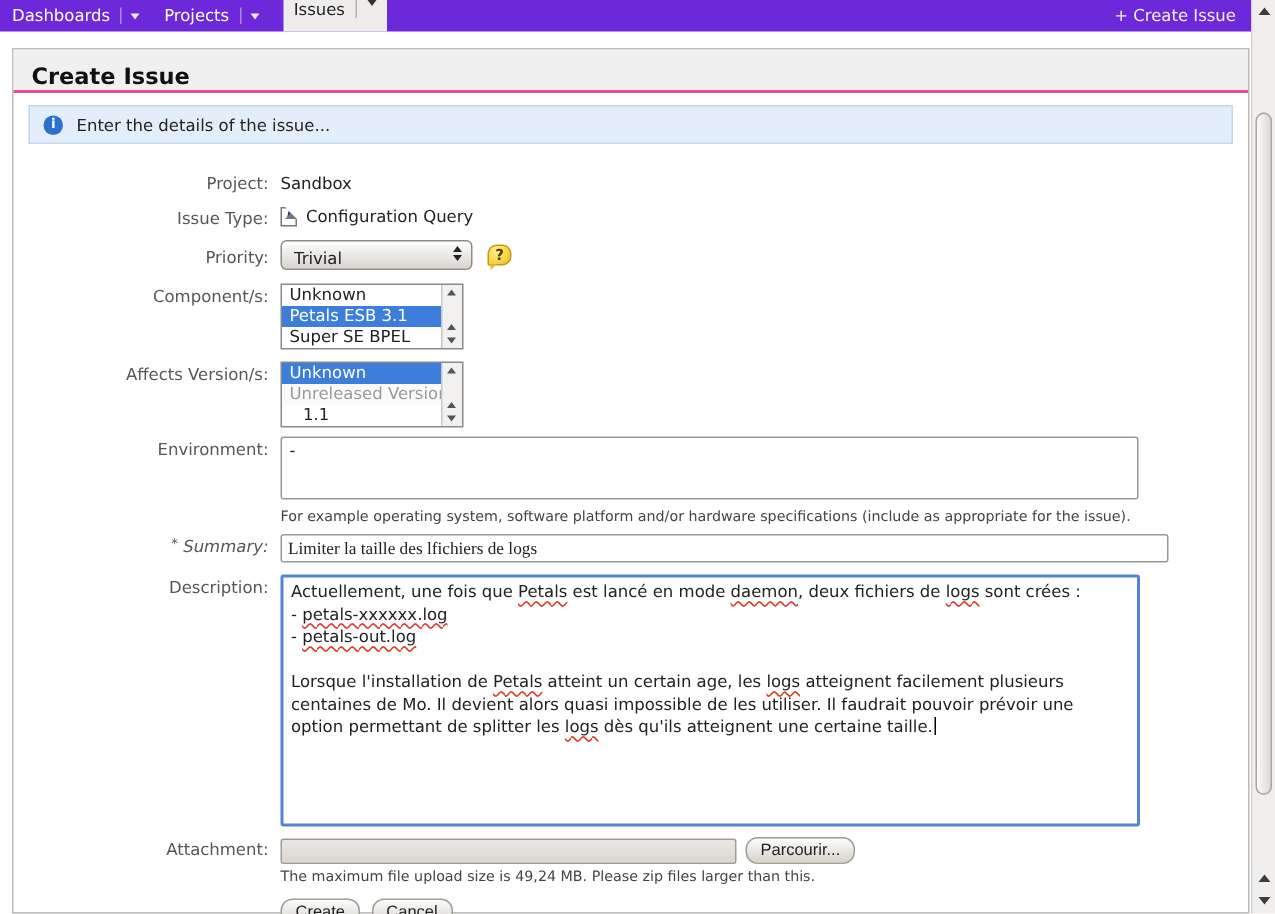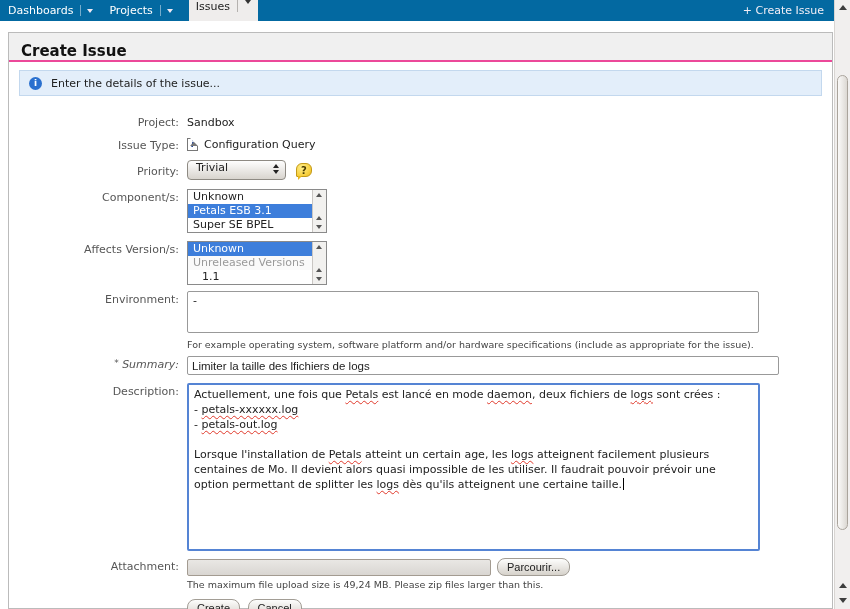--- a/index.html
+++ b/index.html
@@ -1,20 +1,20 @@
 <!DOCTYPE html>
 <html><head>
 <meta charset="utf-8">
 <style>
   * { margin:0; padding:0; box-sizing:border-box; }
   html,body { width:850px; height:609px; overflow:hidden; background:#fff;
     font-family:"DejaVu Sans","Liberation Sans",sans-serif; font-size:11px; color:#222; }
 
   
-  .nav { position:absolute; left:0; top:0; width:834px; height:21px; background:#0369a1; display:flex; align-items:stretch; }
+  .nav { position:absolute; left:0; top:0; width:834px; height:21px; background:#6d28d9; display:flex; align-items:stretch; }
   .nav-item { display:flex; align-items:center; color:#fff; padding:0 8px; cursor:pointer; }
   .nav-item .sep { width:1px; height:11px; background:rgba(255,255,255,.45); margin:0 6px 0 7px; }
   .tri { width:0; height:0; display:inline-block; }
   .tri.down-w { border-left:3.5px solid transparent; border-right:3.5px solid transparent; border-top:4px solid #f0eaf5; }
   .tri.down-d { border-left:3.5px solid transparent; border-right:3.5px solid transparent; border-top:4px solid #333; }
   .nav-tab { background:#efedec; color:#222; margin-left:8px; display:flex; padding:0 7px; }
   .nav-tab .sep { width:1px; height:12px; background:#b5b2af; margin:0 7px; }
   .nav-create { margin-left:auto; display:flex; align-items:center; color:#f2eef6; padding-right:10px; cursor:pointer; }
 
   
@@ -40,52 +40,52 @@
   .row .lbl { width:178px; padding-right:8px; text-align:right; color:#565656; padding-top:2px; flex:none; }
   .row .fld { flex:1; }
   .plain-value { padding-top:2px; color:#222; }
 
   .itype { display:flex; align-items:center; }
   .itype-icon { position:relative; width:11px; height:13px; border:1px solid #777; background:#fff; margin-right:6px;
     font-size:9px; font-style:italic; font-weight:bold; color:#1c3e8d; display:flex; align-items:flex-end; justify-content:center; line-height:11px; }
   .itype-icon::after { content:""; position:absolute; right:-1px; top:-1px; width:0; height:0;
     border-left:4px solid transparent; border-bottom:4px solid #777; border-top:4px solid #fff; border-right:4px solid #fff; }
 
-  .select { position:relative; width:99px; height:20px; border:1px solid #8e8a83; border-radius:4px;
-    background:linear-gradient(#fefefe,#d8d4ce); display:flex; align-items:flex-start; padding:0 20px 0 8px; cursor:pointer; }
+  .select { position:relative; width:128px; height:20px; border:1px solid #8e8a83; border-radius:4px;
+    background:linear-gradient(#fefefe,#d8d4ce); display:flex; align-items:flex-end; padding:0 20px 0 8px; cursor:pointer; }
   .select .spinner { position:absolute; right:6px; top:3px; display:flex; flex-direction:column; gap:2px; }
   .tri.up-xs { border-left:3px solid transparent; border-right:3px solid transparent; border-bottom:4px solid #222; }
   .tri.down-xs { border-left:3px solid transparent; border-right:3px solid transparent; border-top:4px solid #222; }
 
   .help-icon { position:relative; width:16px; height:14px; margin-left:10px; border-radius:6px 6px 6px 1px;
     background:radial-gradient(circle at 35% 30%,#ffef8a,#f7ce3a 70%,#e8b81f); border:1px solid #c49a18;
     color:#4a3c00; font-weight:bold; font-size:10px; display:inline-flex; align-items:center; justify-content:center; cursor:pointer; }
   .help-icon::after { content:""; position:absolute; left:1px; bottom:-4px; width:0; height:0;
     border-top:4px solid #e8b81f; border-right:4px solid transparent; }
 
-  .listbox { width:140px; height:44px; border:1px solid #8a8a8a; background:#fff; display:flex; }
+  .listbox { width:122px; height:44px; border:1px solid #8a8a8a; background:#fff; display:flex; }
   .lb-opts { flex:1; overflow:hidden; }
   .opt { line-height:13.8px; padding:0 5px; white-space:nowrap; cursor:default; }
   .opt.sel { background:#3d7edb; color:#fff; }
   .opt.grp { color:#9a9a9a; background:#fafafa; }
   .opt.ind { padding-left:14px; }
   .lb-scroll { width:14px; border-left:1px solid #c9c6c3; background:#f2f1ef; position:relative; }
   .lb-scroll .a1 { position:absolute; top:3px; left:3px; }
   .lb-scroll .a2 { position:absolute; bottom:12px; left:3px; }
   .lb-scroll .a3 { position:absolute; bottom:3px; left:3px; }
   .tri.up-xxs { border-left:3.5px solid transparent; border-right:3.5px solid transparent; border-bottom:4px solid #555; }
   .tri.down-xxs { border-left:3.5px solid transparent; border-right:3.5px solid transparent; border-top:4px solid #555; }
 
   textarea.env { width:572px; height:42px; border:1px solid #999; border-radius:2px; resize:none;
     font-family:inherit; font-size:11px; padding:2px 5px; color:#222; outline:none; }
   .helper { color:#444; font-size:9.5px; margin-top:3px; }
 
   .req { font-size:9px; vertical-align:top; }
   .lbl.italic { font-style:italic; }
-  input.summary { width:592px; height:19px; border:1px solid #999; border-radius:2px; font-family:Liberation Sans, sans-serif;
+  input.summary { width:592px; height:19px; border:1px solid #999; border-radius:2px; font-family:Liberation Serif, serif;
     font-size:11.5px; padding:0 4px; color:#222; outline:none; }
 
   .desc { width:573px; height:168px; border:2px solid #5584d4; border-radius:2px; background:#fff;
     padding:2px 5px; font-size:11px; line-height:15px; white-space:pre-wrap; overflow:hidden; cursor:text; }
   .sp { text-decoration:underline; text-decoration-style:wavy; text-decoration-color:#e0392b;
     text-decoration-thickness:1px; text-underline-offset:2px; }
   .caret { display:inline-block; width:1px; height:12px; background:#000; vertical-align:-2px; margin-left:1px; }
 
   .file-field { width:304px; height:17px; border:1px solid #a39b91; border-radius:2px;
     background:linear-gradient(#e9e7e4,#d9d6d2); display:inline-block; vertical-align:middle; }

